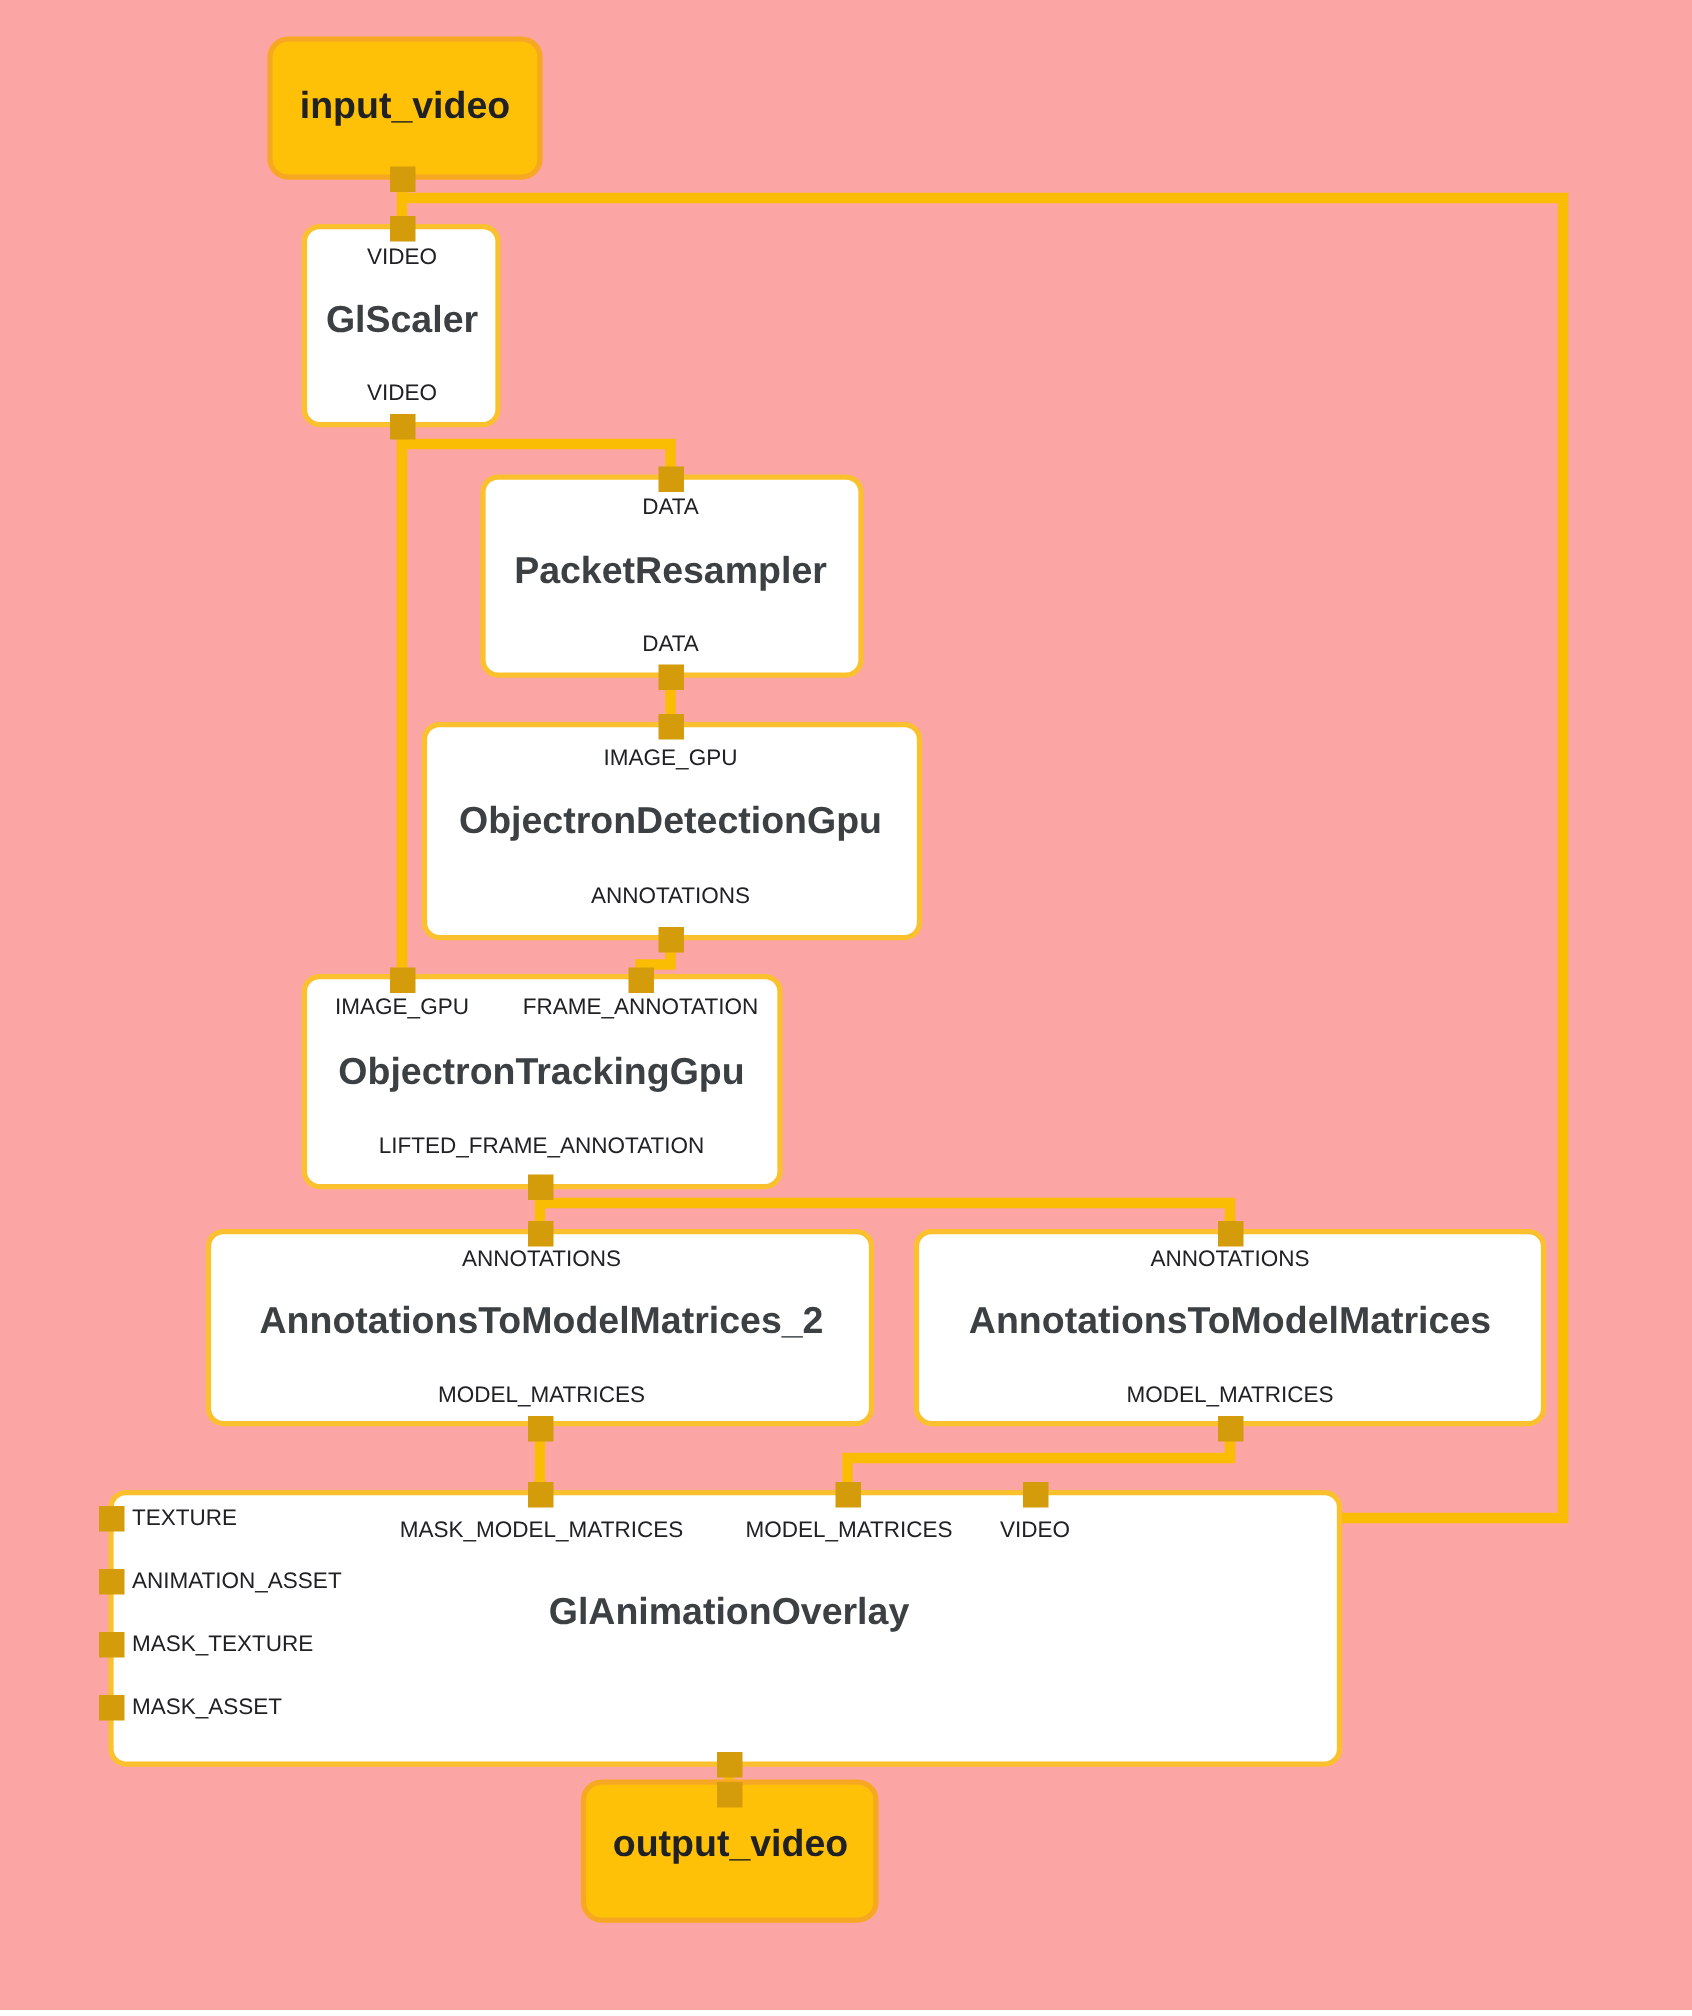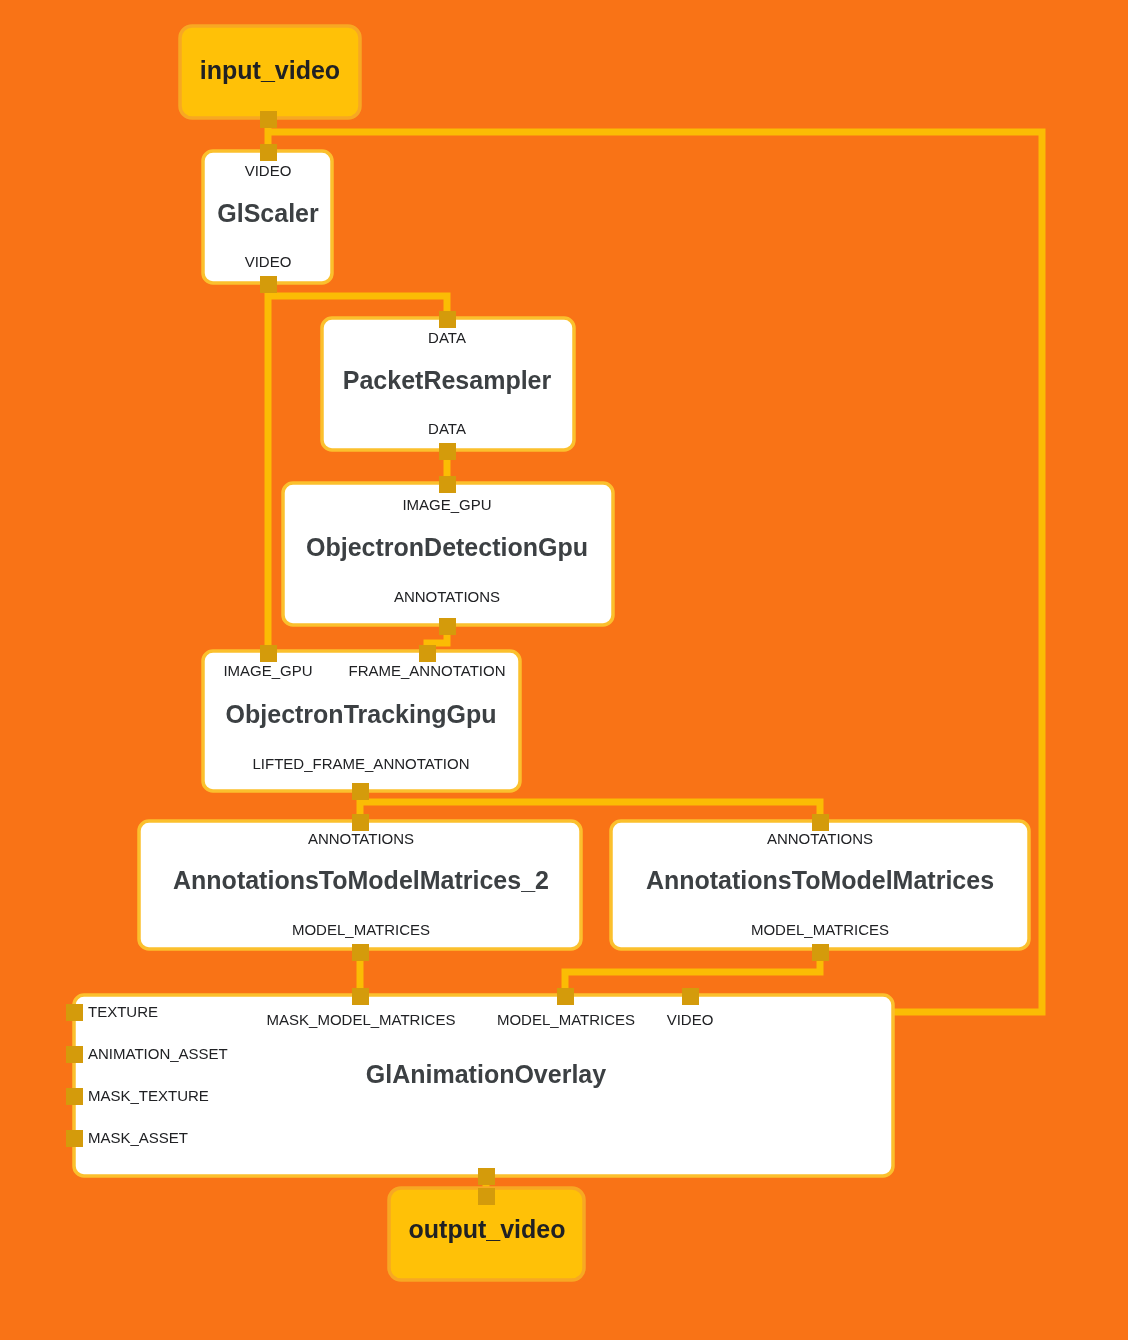--- a/index.html
+++ b/index.html
@@ -11,21 +11,21 @@
   body {
     width: 1128px;
     height: 1344px;
     font-family: "Liberation Sans", sans-serif;
     overflow: hidden;
   }
   #graph-root {
     position: relative;
     width: 1128px;
     height: 1340px;
-    background: #f97316;
+    background: #fca5a5;
   }
   svg#graph-svg {
     position: absolute;
     top: 0;
     left: 0;
     width: 1128px;
     height: 1344px;
     display: block;
   }
   .edge-line {

